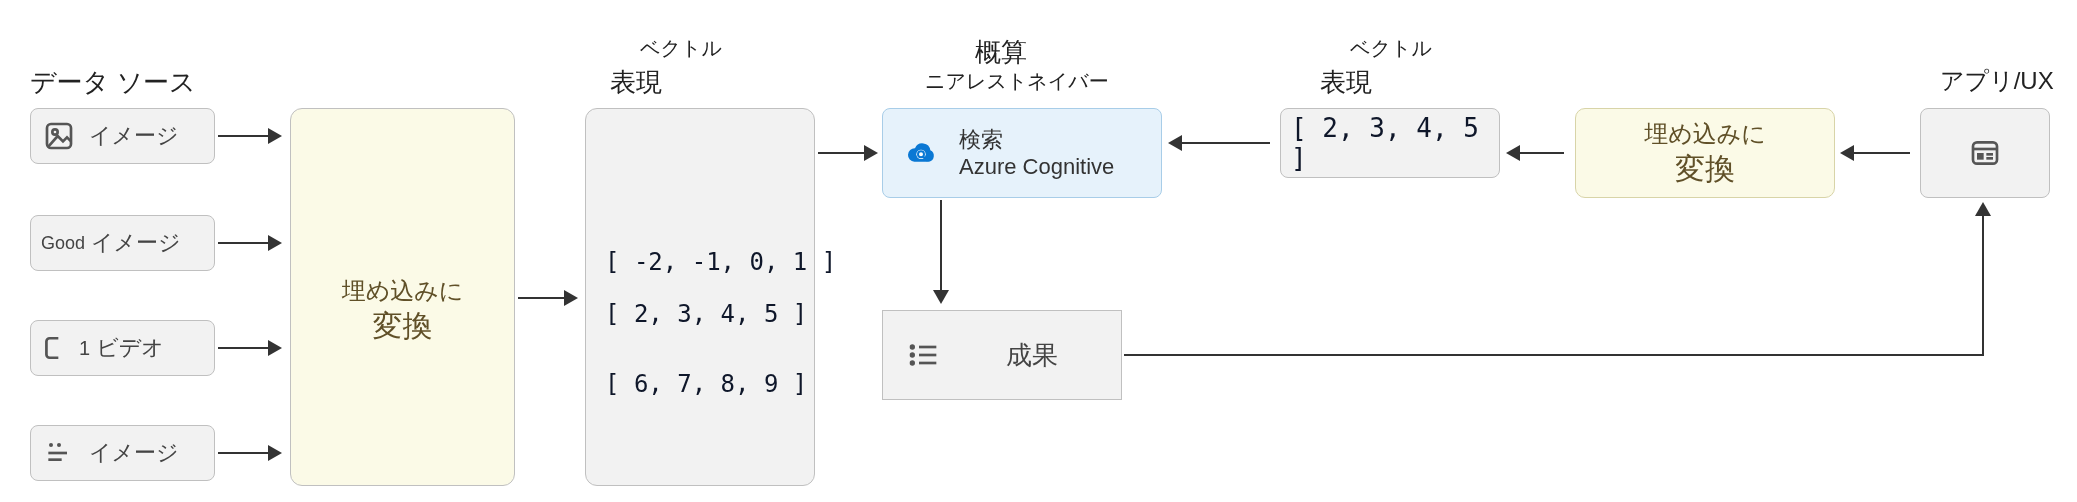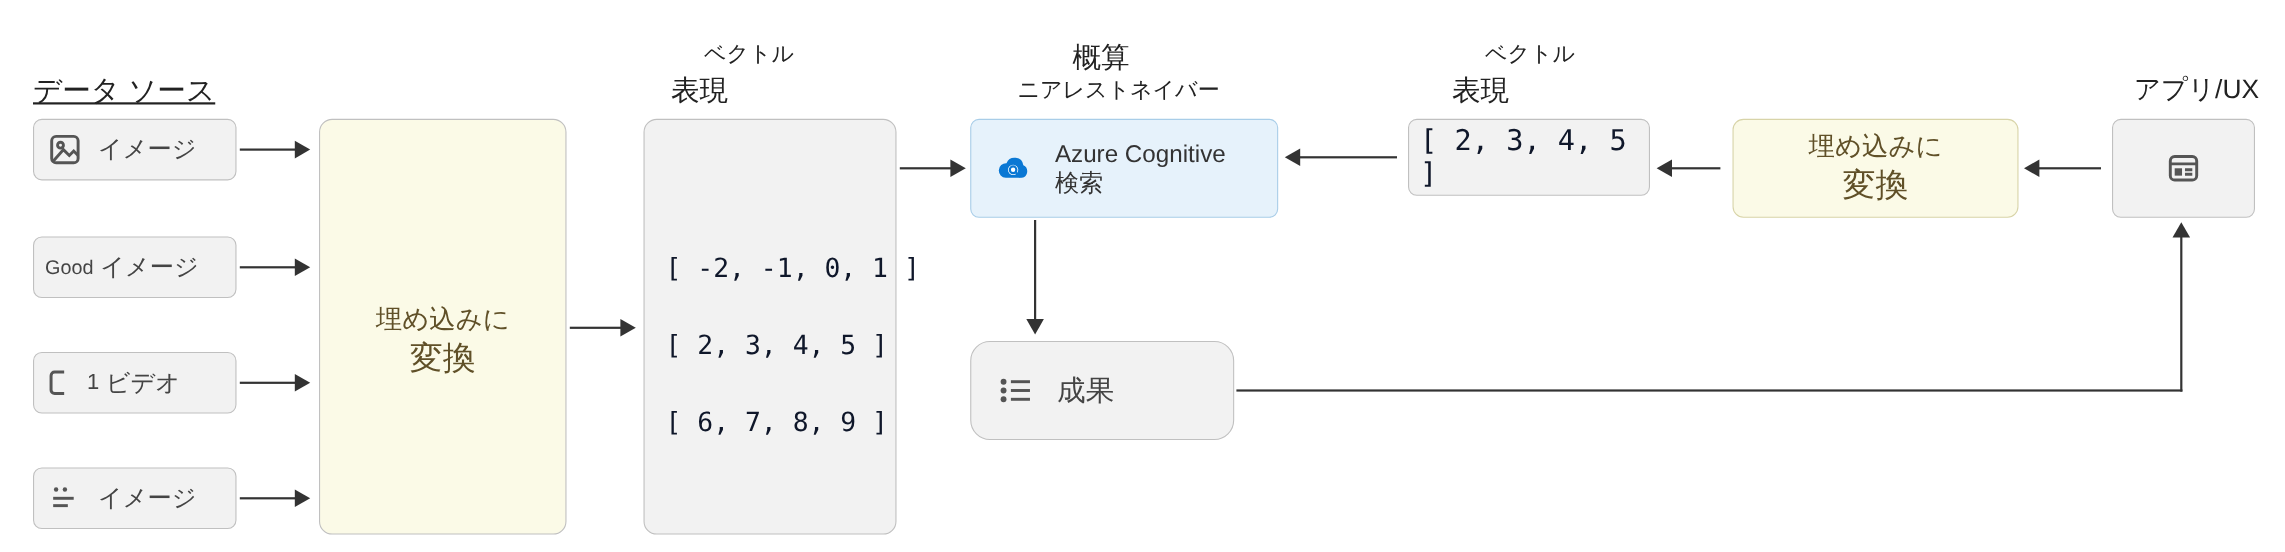--- a/index.html
+++ b/index.html
@@ -86,21 +86,21 @@
       border-left: 8px solid transparent;
       border-right: 8px solid transparent;
       border-bottom: 14px solid #333;
     }
     .hline { position:absolute; height:2px; background:#333; }
     .vline { position:absolute; width:2px; background:#333; }
   </style>
 </head>
 <body>
 
-<div class="label" style="left:30px; top:65px;text-decoration:underline;">データ ソース</div>
+<div class="label" style="left:30px; top:65px;">データ ソース</div>
 <div class="sublabel" style="left:640px; top:35px;">ベクトル</div>
 <div class="label" style="left:610px; top:65px;">表現</div>
 <div class="label" style="left:975px; top:35px;">概算</div>
 <div class="sublabel" style="left:925px; top:68px;">ニアレストネイバー</div>
 <div class="sublabel" style="left:1350px; top:35px;">ベクトル</div>
 <div class="label" style="left:1320px; top:65px;">表現</div>
 <div class="label" style="left:1940px; top:65px; font-size:24px;">アプリ/UX</div>
 
 <div class="node grey" style="left:30px; top:108px; width:185px; height:56px; border-radius:8px;">
   <span class="icon-box">
@@ -140,40 +140,40 @@
   <span>イメージ</span>
 </div>
 
 <div class="bigbox cream-box" style="left:290px; top:108px; width:225px; height:378px;"></div>
 <div class="big-text" style="left:300px; top:275px; width:205px;">
   <div class="line1">埋め込みに</div>
   <div class="line2">変換</div>
 </div>
 
 <div class="bigbox grey-box" style="left:585px; top:108px; width:230px; height:378px;"></div>
-<div class="vector-text" style="left:605px; top:230px;">[ -2, -1, 0, 1  ]</div>
+<div class="vector-text" style="left:605px; top:248px;">[ -2, -1, 0, 1  ]</div>
 <div class="vector-text" style="left:605px; top:300px;">[  2, 3, 4, 5  ]</div>
 <div class="vector-text" style="left:605px; top:370px;">[  6, 7, 8, 9  ]</div>
 
 <div class="node blue" style="left:882px; top:108px; width:280px; height:90px; border-radius:8px; padding:10px 14px;">
   <span class="icon-box" style="width:48px;height:48px;margin-right:14px;">
     <svg viewBox="0 0 48 48">
         <path fill="#0a78d4" d="M38 20a12 12 0 0 0-23-3A10 10 0 0 0 14 37h22a9 9 0 0 0 2-17z"></path>
         <circle cx="24" cy="26" r="7" fill="#fff"></circle>
         <circle cx="24" cy="26" r="4.5" fill="none" stroke="#0a78d4" stroke-width="3"></circle>
         <line x1="28" y1="30" x2="33" y2="35" stroke="#0a78d4" stroke-width="3" stroke-linecap="round"></line>
       </svg>
   </span>
   <span style="display:flex;flex-direction:column;line-height:1.25;">
+    <span style="font-size:22px;color:#333;">検索</span>
     <span style="font-size:22px;color:#333;">Azure Cognitive</span>
-    <span style="font-size:22px;color:#333;">検索</span>
-  </span>
-</div>
-
-<div class="node grey" style="left:882px; top:310px; width:240px; height:90px; border-radius:18px; padding:12px 18px;">
+  </span>
+</div>
+
+<div class="node grey" style="left:882px; top:310px; width:240px; height:90px; border-radius:0; padding:12px 18px;gap:45px;">
   <span class="icon-box" style="width:44px;height:44px;margin-right:16px;">
     <svg viewBox="0 0 24 24" fill="#555">
         <circle cx="4" cy="6" r="2"></circle>
         <circle cx="4" cy="12" r="2"></circle>
         <circle cx="4" cy="18" r="2"></circle>
         <rect x="9" y="5" width="13" height="2"></rect>
         <rect x="9" y="11" width="13" height="2"></rect>
         <rect x="9" y="17" width="13" height="2"></rect>
       </svg>
   </span>

